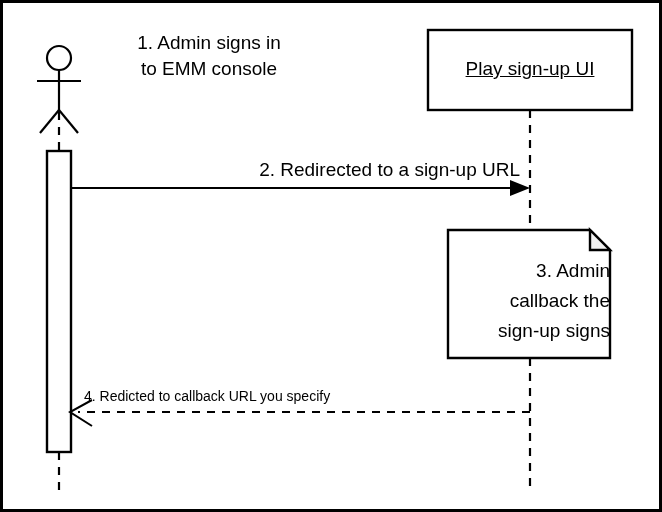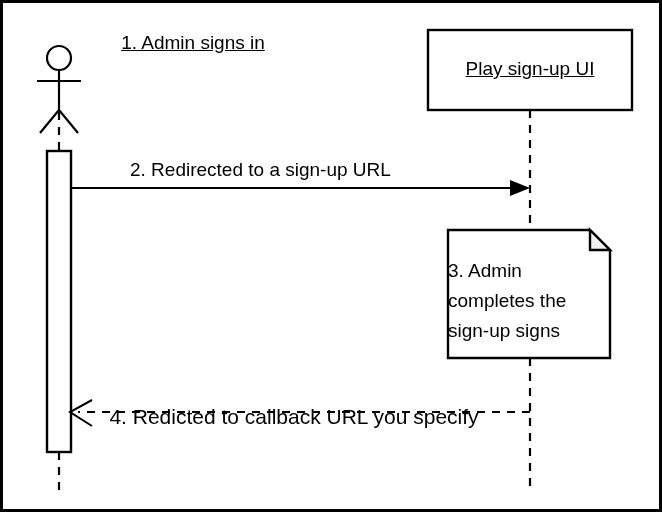--- a/index.html
+++ b/index.html
@@ -92,34 +92,35 @@
     <line class="stroke-solid" x1="70" y1="188" x2="518" y2="188"></line>
     <polygon class="arrow-solid-head" points="530,188 510,180 510,196"></polygon>
 
     <path class="shape-fill-white" d="M 448 230 L 590 230 L 610 250 L 610 358 L 448 358 Z"></path>
     <path class="fold-fill" d="M 590 230 L 610 250 L 590 250 Z"></path>
 
     <line class="stroke-dashed" x1="530" y1="412" x2="78" y2="412"></line>
     <polyline class="stroke-thin" points="92,400 70,412 92,426"></polyline>
   </svg>
 
-  <div style="position:absolute; left:88px; top:30px; width:210px; text-align:center;
-              font-size:19px; line-height:26px; color:#000;text-decoration:underline;">
+  <div style="position:absolute; left:104px; top:30px; width:210px; text-align:center;
+              font-size:19px; line-height:26px; color:#000;">
     <div>1. Admin signs in</div>
+    <div>to EMM console</div>
   </div>
 
   <div style="position:absolute; left:428px; top:57px; width:204px; text-align:center;
               font-size:19px; line-height:24px; color:#000;text-decoration:underline;">Play sign-up UI</div>
 
-  <div style="position:absolute; left:130px; top:158px; width:390px; text-align:left;
+  <div style="position:absolute; left:130px; top:158px; width:390px; text-align:right;
               font-size:19px; line-height:24px; color:#000;">2. Redirected to a sign-up URL</div>
 
-  <div style="position:absolute; left:84px; top:405px; width:420px; text-align:center;
-              font-size:21px; line-height:24px; color:#000;">4. Redicted to callback URL you specify</div>
+  <div style="position:absolute; left:84px; top:384px; width:420px; text-align:left;
+              font-size:14px; line-height:24px; color:#000;">4. Redicted to callback URL you specify</div>
 
-  <div style="position:absolute; left:448px; top:256px; width:162px; text-align:left;
+  <div style="position:absolute; left:448px; top:256px; width:162px; text-align:right;
               font-size:19px; line-height:30px; color:#000;">
     <div>3. Admin</div>
-    <div>completes the</div>
+    <div>callback the</div>
     <div>sign-up signs</div>
   </div>
 
 </div>
 
 </body></html>

